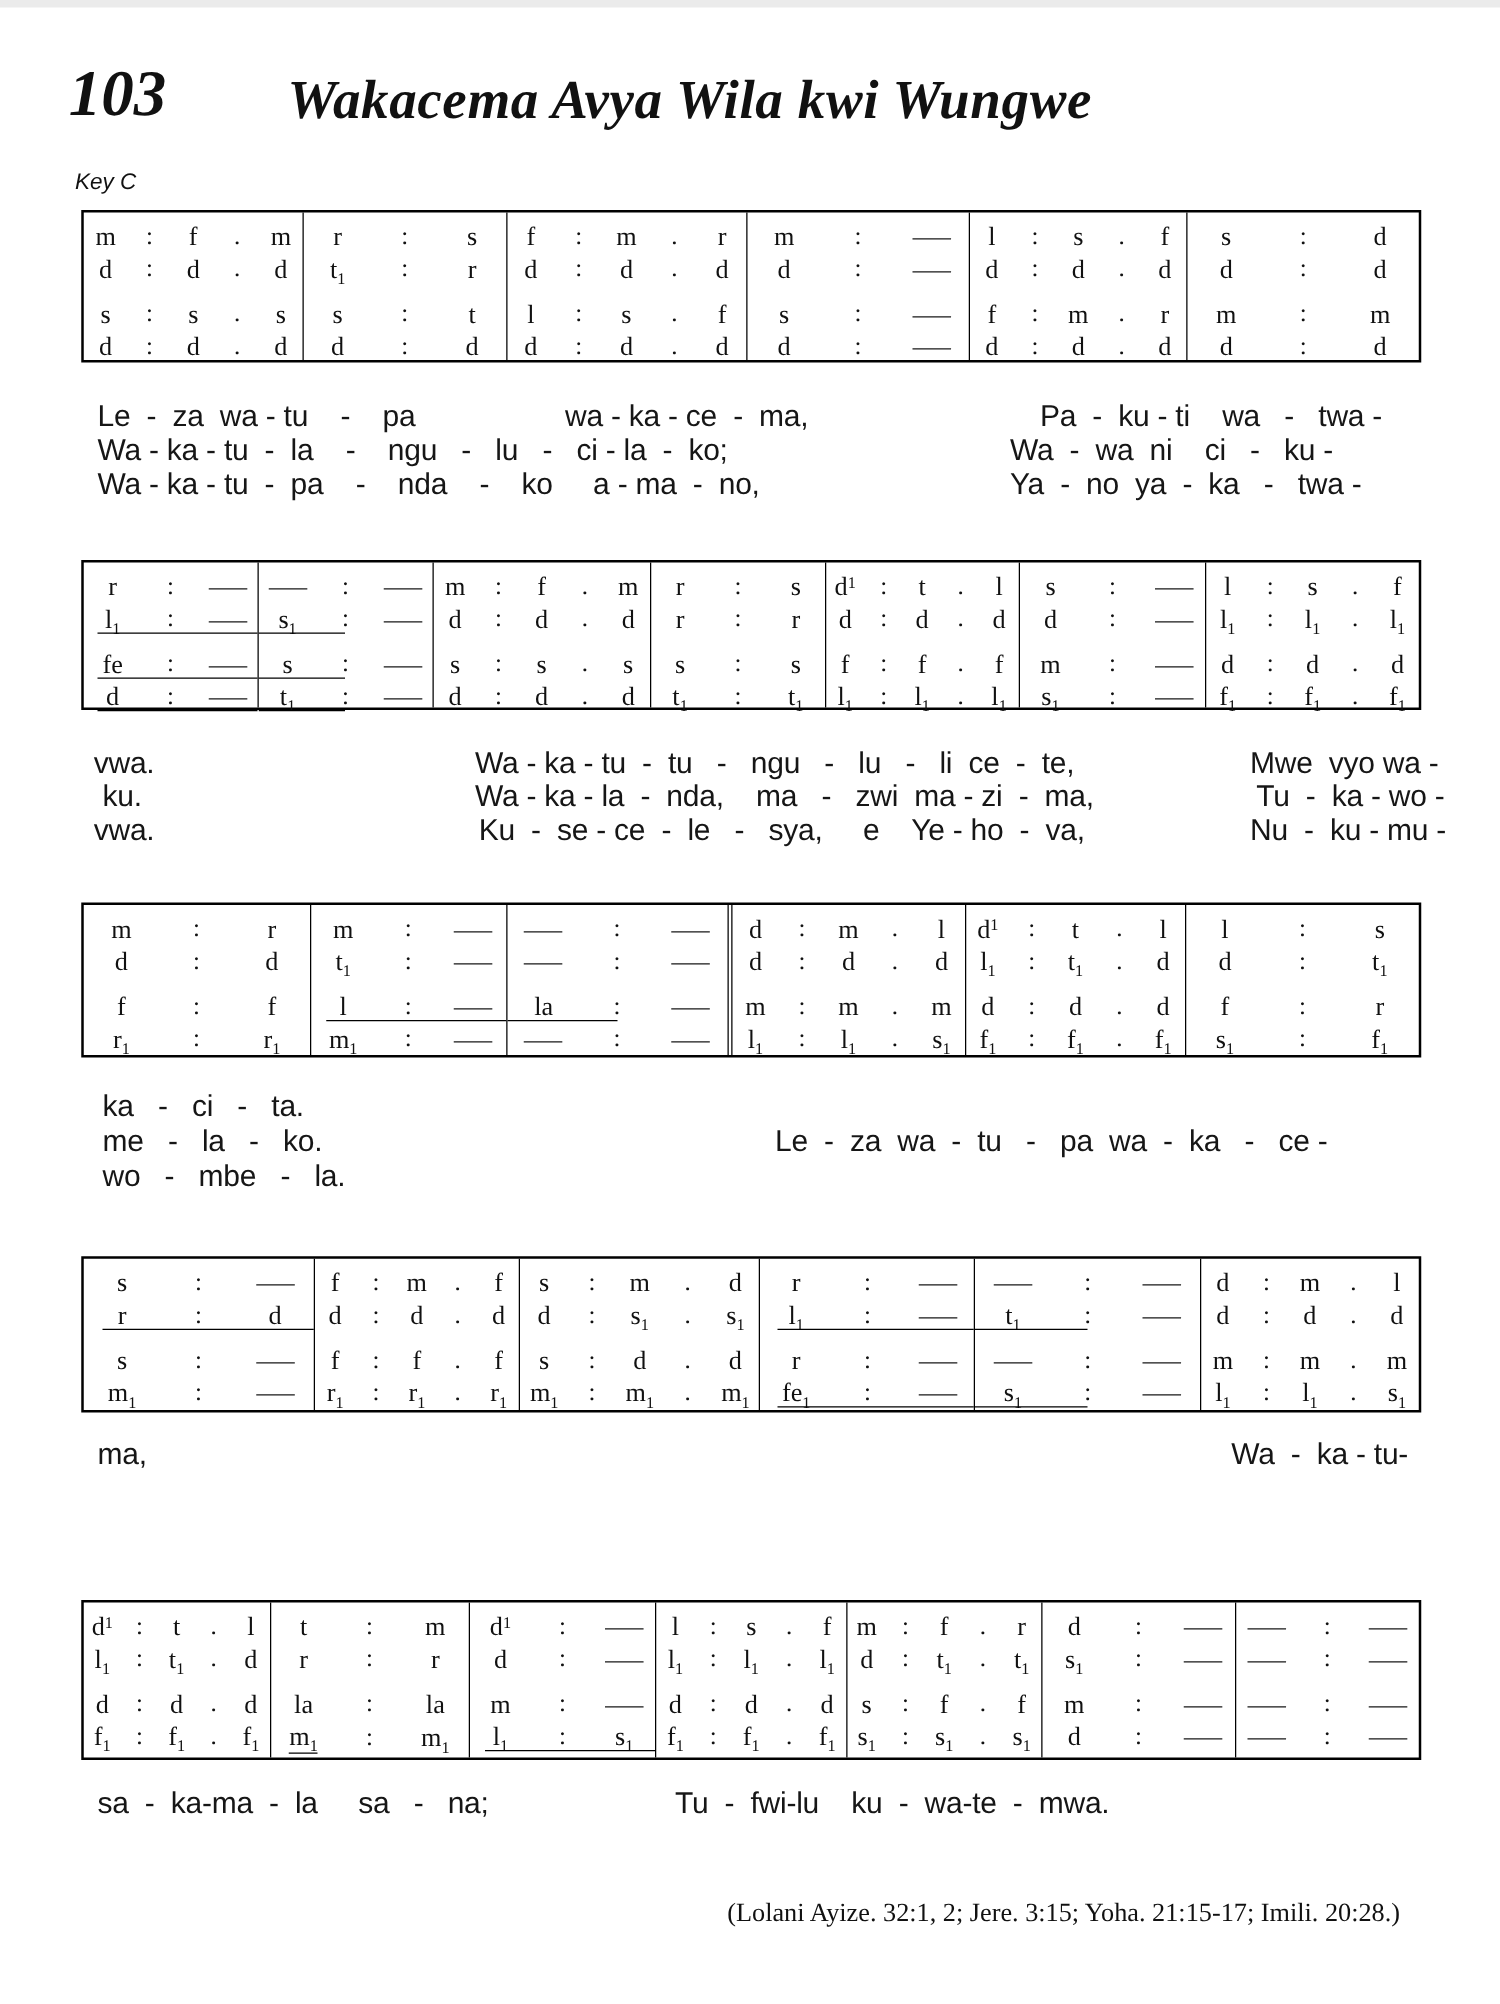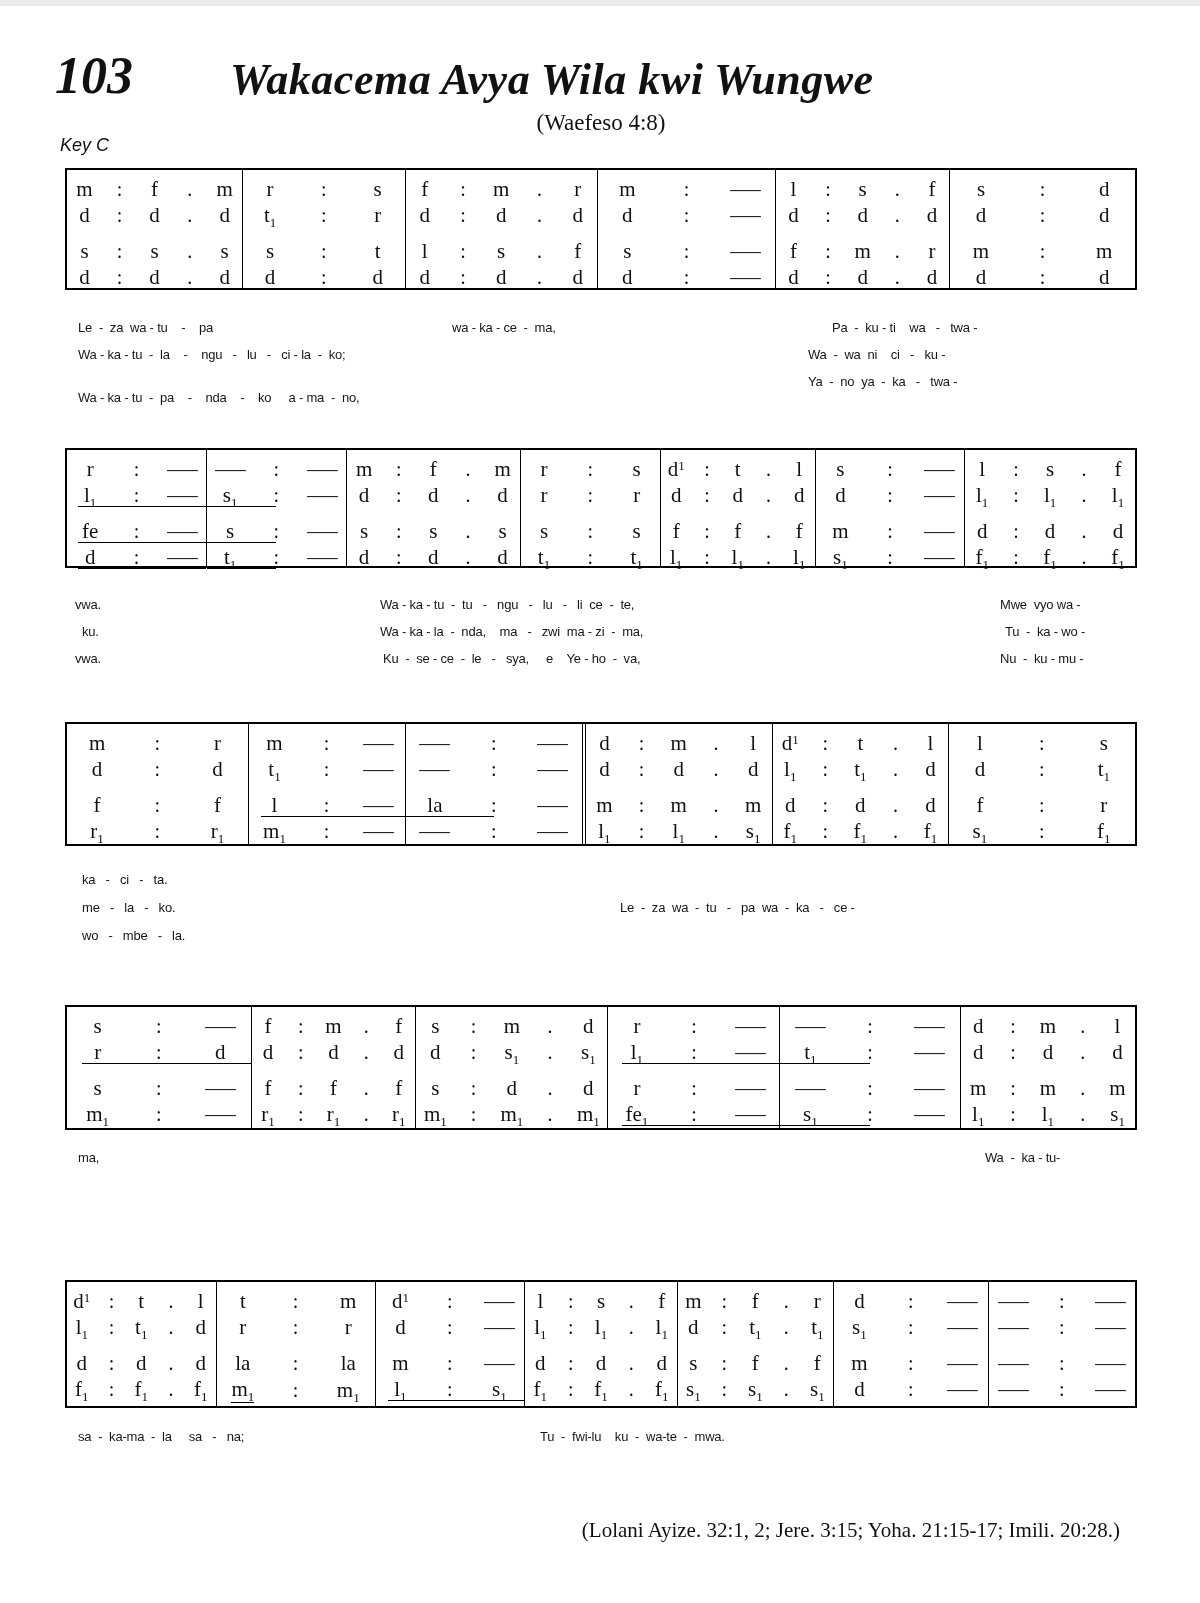--- a/index.html
+++ b/index.html
@@ -61,31 +61,30 @@
   .vline sub{font-size:13px;vertical-align:-5px;line-height:0;}
   .dash{display:inline-block;transform:scaleX(1.45);}
   .sep{font-size:20px;}
   .u-full::after{content:'';position:absolute;left:8%;right:0;bottom:1px;border-bottom:1.3px solid #000;}
   .u-half::after{content:'';position:absolute;left:0;right:50%;bottom:1px;border-bottom:1.3px solid #000;}
   .u-tok{border-bottom:1.3px solid #000;padding-bottom:0px;}
 
   
   .lyr-line{position:absolute;left:0;top:0;width:100%;height:26px;}
   .lyr-seg{position:absolute;white-space:pre;font-family:"Liberation Sans",sans-serif;
-        font-size:13px;letter-spacing:-0.2px;color:#161616;}
+        font-size:24px;letter-spacing:-0.2px;color:#161616;}
 </style>
 </head>
 <body>
 
 <div class="page">
   <div class="page-edge-top"></div>
 
   <div class="hymn-number">103</div>
   <div class="hymn-title">Wakacema Avya Wila kwi Wungwe</div>
-  <div class="hymn-subtitle">(Waefeso 4:8)</div>
   <div class="key-label">Key C</div>
 
   <div class="system sys0">
       <div class="m">
         <div class="vline v0" style="grid-template-columns: repeat(5, 1fr);">
           <span class="note">m</span>
           <span class="sep">:</span>
           <span class="note">f</span>
           <span class="sep">.</span>
           <span class="note">m</span>
@@ -912,21 +911,21 @@
       <div class="lyr-line" style="top: 320px;">
         <span class="lyr-seg" style="left: 78px;">Le  -  za  wa - tu    -    pa</span>
         <span class="lyr-seg" style="left: 452px;">wa - ka - ce  -  ma,</span>
         <span class="lyr-seg" style="left: 832px;">Pa  -  ku - ti    wa   -   twa -</span>
       </div>
       <div class="lyr-line" style="top: 347px;">
         <span class="lyr-seg" style="left: 78px;">Wa - ka - tu  -  la    -    ngu   -   lu   -   ci - la  -  ko;</span>
         <span class="lyr-seg" style="left: 808px;">Wa  -  wa  ni    ci   -   ku -</span>
       </div>
       <div class="lyr-line" style="top: 374px;">
-        <span class="lyr-seg" style="left: 78px; margin-top: 16px;">Wa - ka - tu  -  pa    -    nda    -    ko     a - ma  -  no,</span>
+        <span class="lyr-seg" style="left: 78px;">Wa - ka - tu  -  pa    -    nda    -    ko     a - ma  -  no,</span>
         <span class="lyr-seg" style="left: 808px;">Ya  -  no  ya  -  ka   -   twa -</span>
       </div>
     </div>
   <div>
       <div class="lyr-line" style="top: 597px;">
         <span class="lyr-seg" style="left: 75px;">vwa.</span>
         <span class="lyr-seg" style="left: 380px;">Wa - ka - tu  -  tu   -   ngu   -   lu   -   li  ce  -  te,</span>
         <span class="lyr-seg" style="left: 1000px;">Mwe  vyo wa -</span>
       </div>
       <div class="lyr-line" style="top: 624px;">

